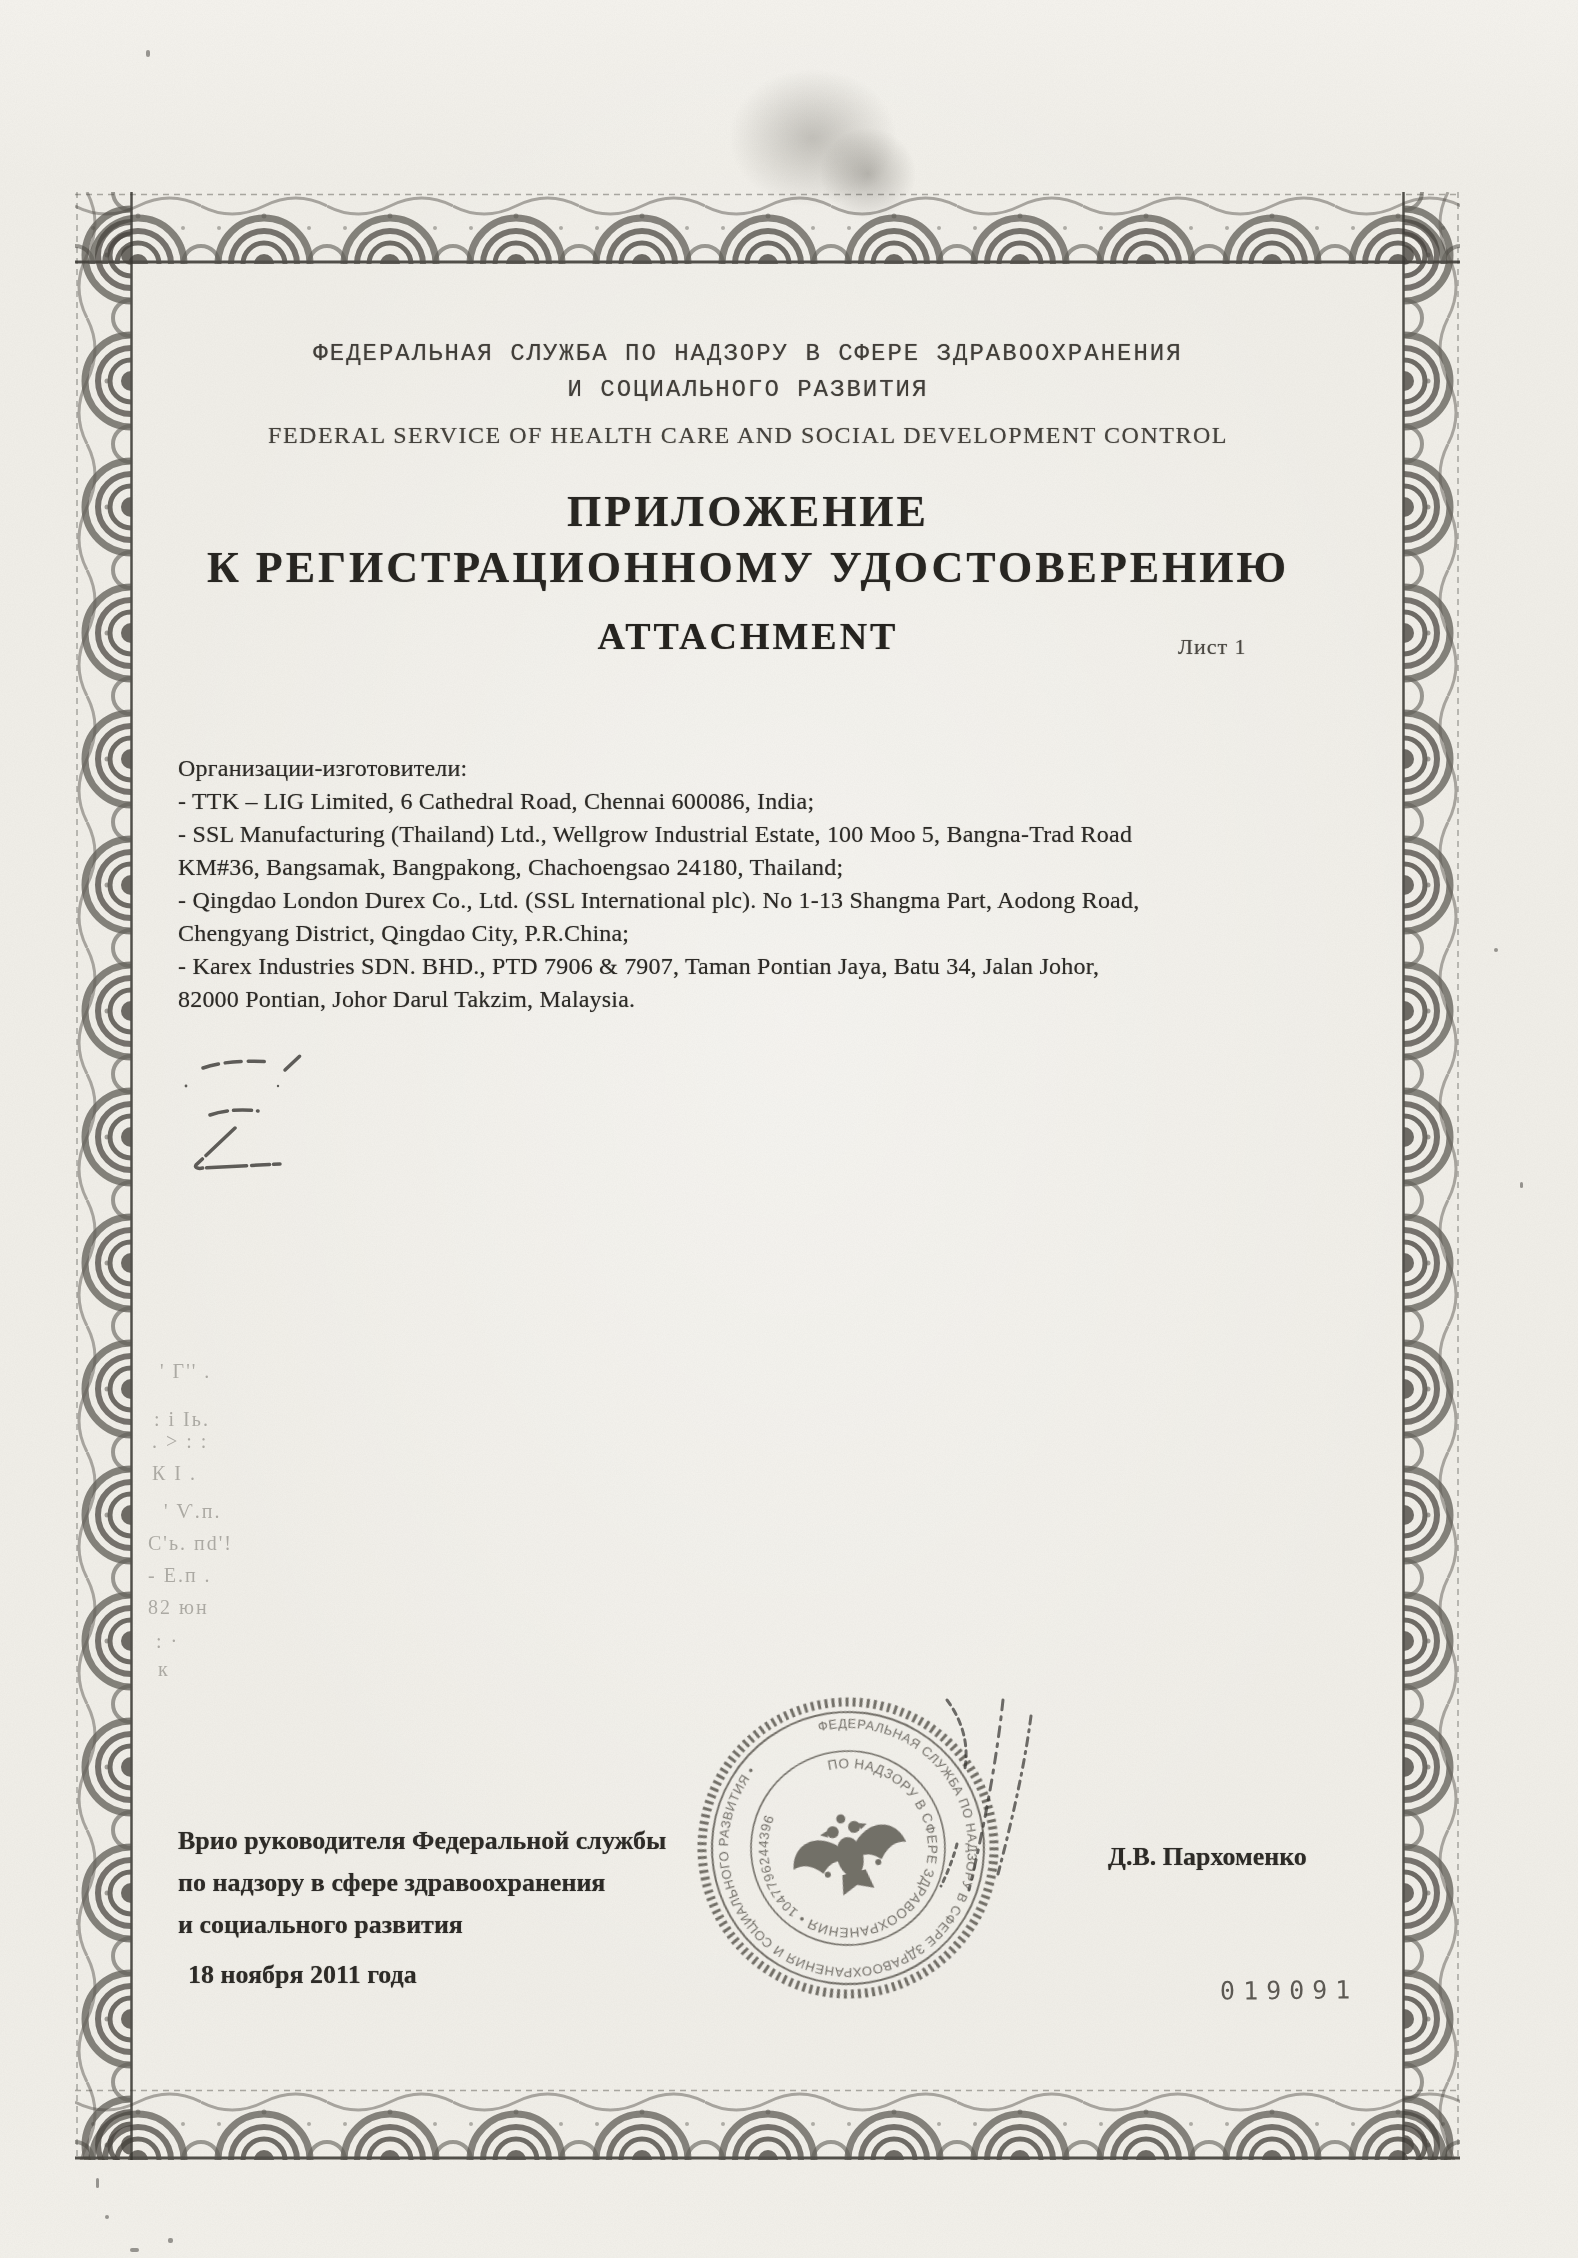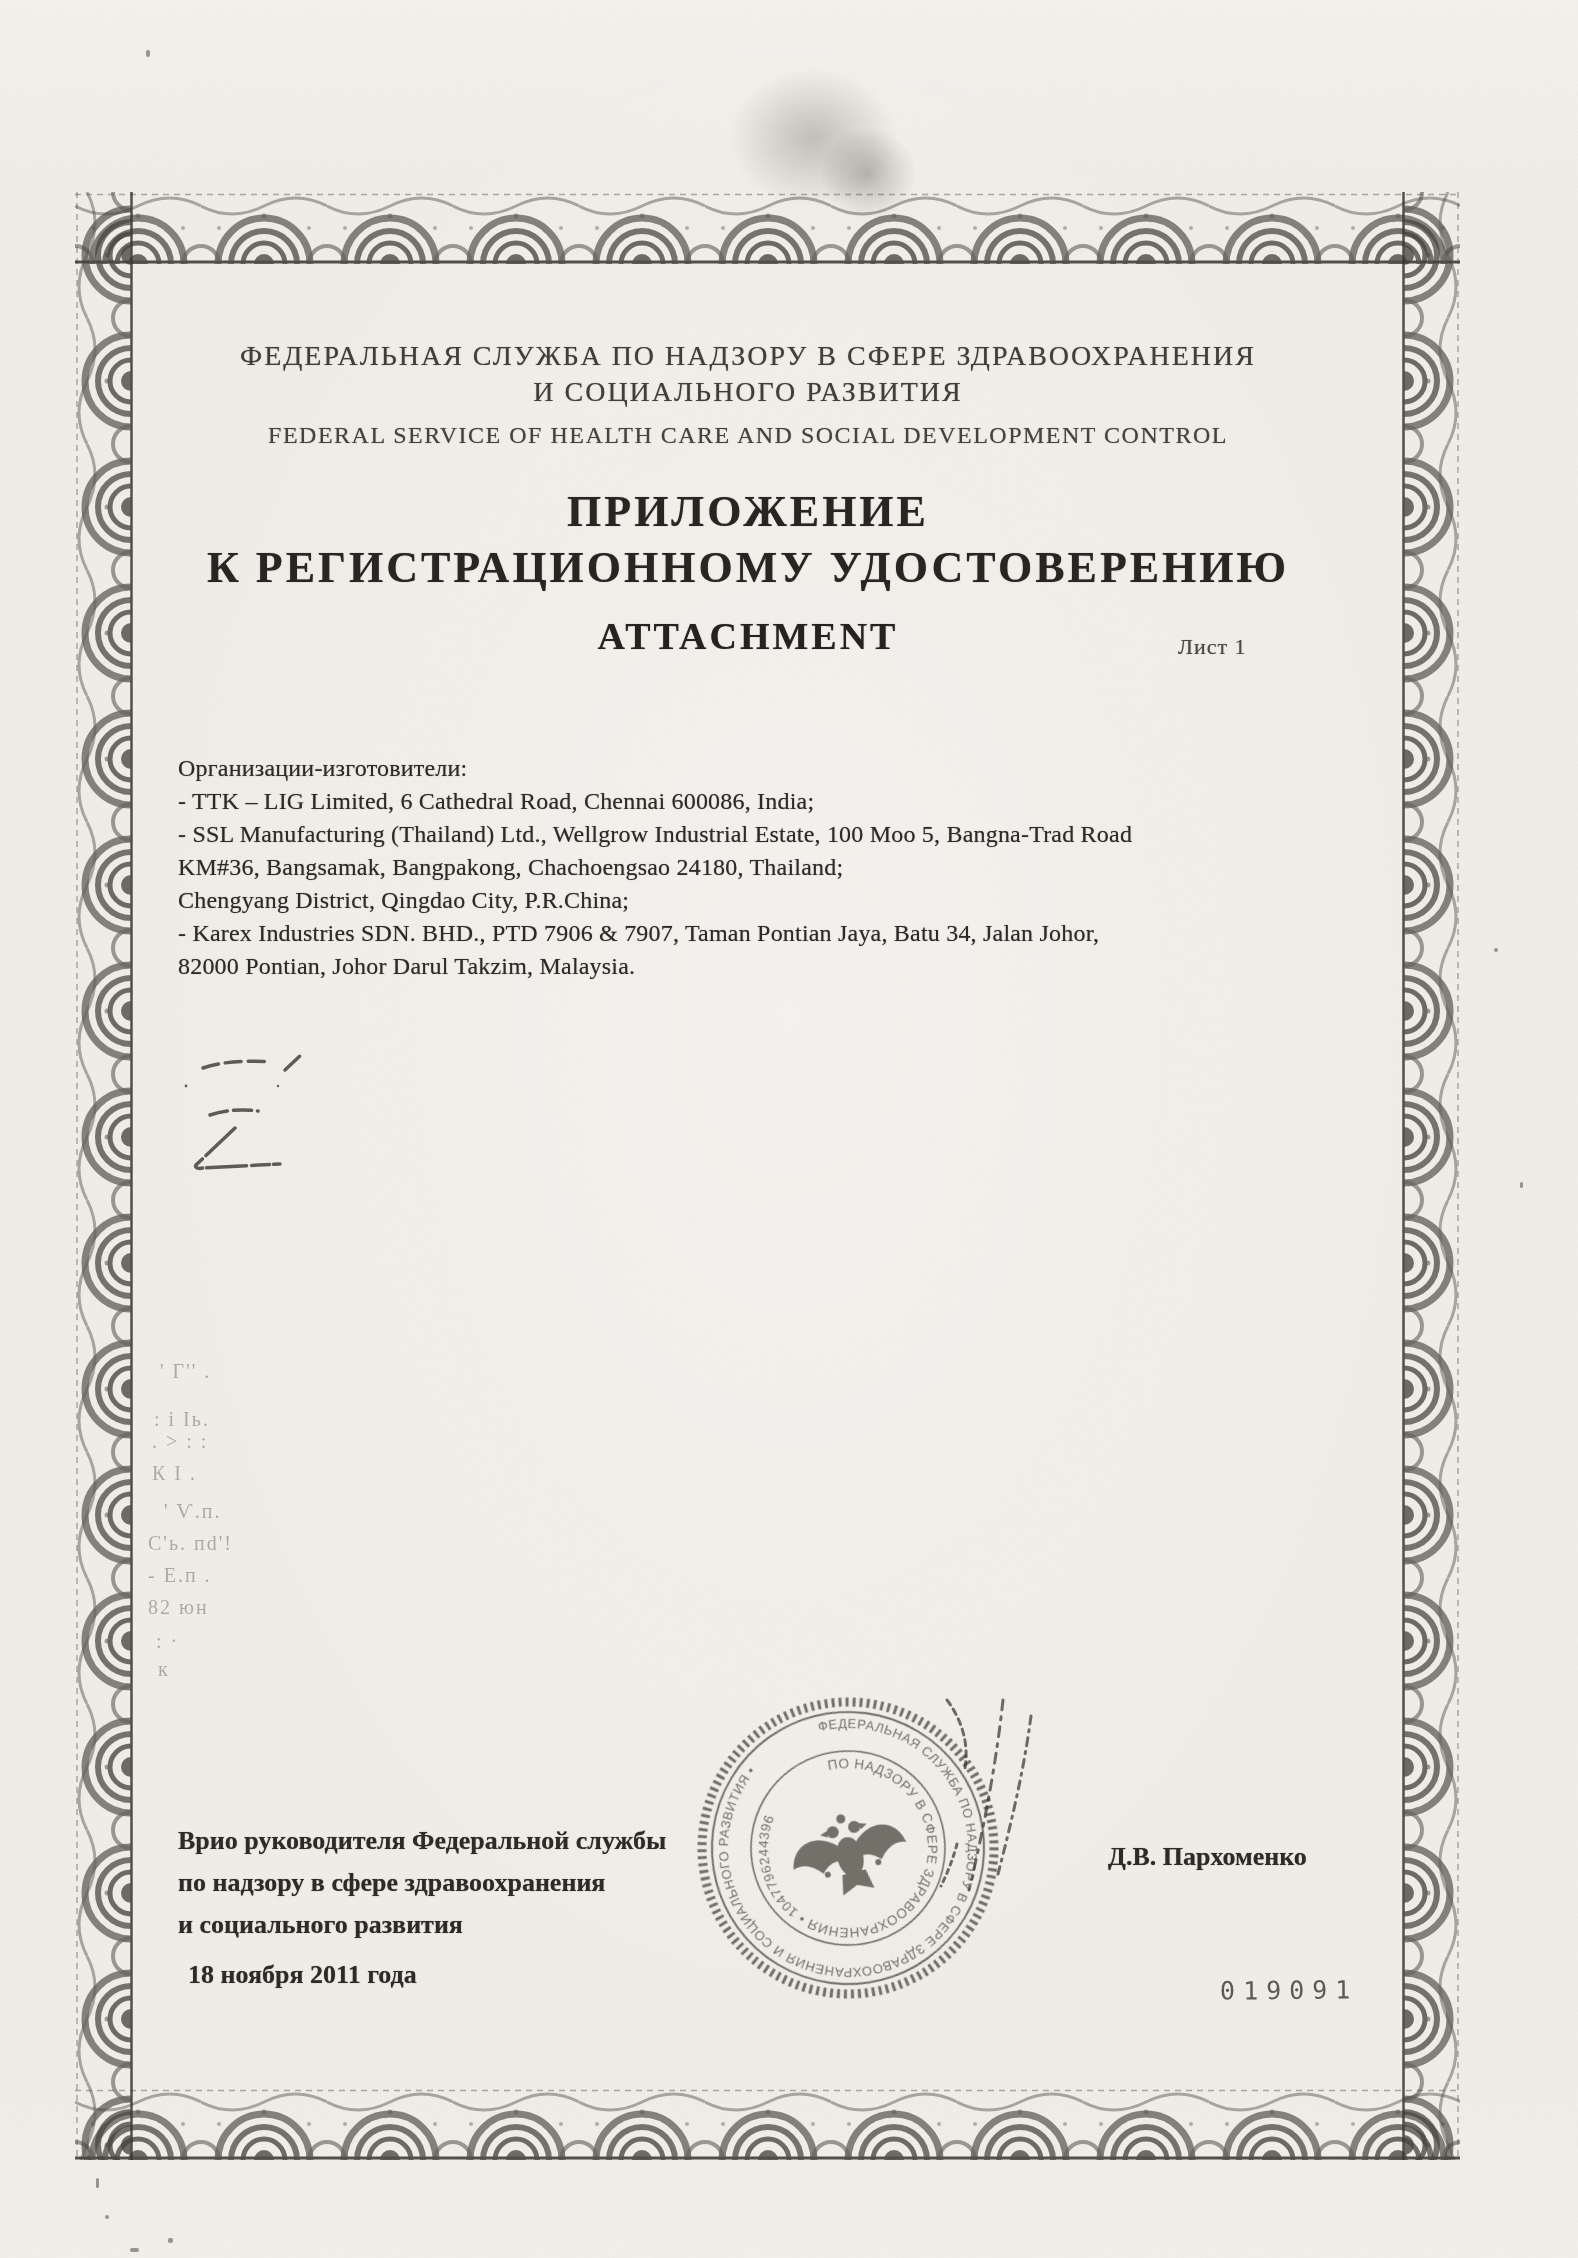--- a/index.html
+++ b/index.html
@@ -8,21 +8,21 @@
     background:
       radial-gradient(ellipse at 50% 45%, rgba(255,255,255,.35), rgba(0,0,0,0) 60%),
       linear-gradient(180deg,#f5f3ee 0%,#f1efe9 8%,#f1efe9 92%,#f3f1eb 100%);
     background-color:#f1efe9;
     font-family:"Liberation Serif", serif;
     color:#2e2c28;
   }
   .abs{position:absolute;}
   .scan{text-shadow:0 0 1px rgba(46,44,40,.55);}
   .centercol{position:absolute;left:56px;right:138px;text-align:center;}
-  .agency{font-size:28px;letter-spacing:2px;color:#403d38;}
+  .agency{font-size:24px;letter-spacing:2px;color:#403d38;font-family:Liberation Mono, monospace;}
   .agency-en{font-size:24px;letter-spacing:1.5px;color:#45423c;}
   .doc-title{font-size:44px;font-weight:bold;letter-spacing:3px;color:#262420;}
   .att-head{font-size:38px;font-weight:bold;letter-spacing:3px;color:#23211d;}
   .att-num{font-size:36px;font-weight:bold;letter-spacing:1px;color:#23211d;}
   .sheet{font-size:22px;color:#4a4741;letter-spacing:1px;margin-left:40px;}
   .bodytext{font-size:24px;line-height:33px;letter-spacing:.2px;color:#2b2925;}
   .sigblock{font-size:26px;font-weight:bold;line-height:42px;color:#2b2925;}
   .sigdate{font-size:26px;font-weight:bold;color:#2b2925;text-align:center;}
   .signer{font-size:26px;font-weight:bold;color:#2b2925;}
   .serial{font-family:"DejaVu Sans Mono", monospace;font-size:25px;letter-spacing:8px;color:#5c5953;transform:rotate(-.5deg);}
@@ -112,20 +112,21 @@
   <div class="centercol doc-title scan" style="top:486px;">ПРИЛОЖЕНИЕ</div>
   <div class="centercol doc-title scan" style="top:542px;">К РЕГИСТРАЦИОННОМУ УДОСТОВЕРЕНИЮ</div>
   <div class="centercol att-head scan" style="top:614px;">ATTACHMENT</div>
   <div class="abs sheet scan" style="left:1138px;top:634px;">Лист 1</div>
 
   <div class="abs bodytext" style="left:178px;top:752px;width:1170px;">
     <div class="scan">Организации-изготовители:</div>
     <div class="scan">- TTK – LIG Limited, 6 Cathedral Road, Chennai 600086, India;</div>
     <div class="scan">- SSL Manufacturing (Thailand) Ltd., Wellgrow Industrial Estate, 100 Moo 5, Bangna-Trad Road</div>
     <div class="scan">KM#36, Bangsamak, Bangpakong, Chachoengsao 24180, Thailand;</div>
+    <div class="scan">- Qingdao London Durex Co., Ltd. (SSL International plc). No 1-13 Shangma Part, Aodong Road,</div>
     <div class="scan">Chengyang District, Qingdao City, P.R.China;</div>
     <div class="scan">- Karex Industries SDN. BHD., PTD 7906 &amp; 7907, Taman Pontian Jaya, Batu 34, Jalan Johor,</div>
     <div class="scan">82000 Pontian, Johor Darul Takzim, Malaysia.</div>
   </div>
 
   <svg class="abs" style="left:158px;top:1028px;" width="220" height="150">
     <g stroke="#2c2a27" stroke-width="3.5" fill="none" stroke-linecap="round" opacity=".75">
       <path d="M45,40 C62,34 86,32 112,34" stroke-dasharray="16 7"></path>
       <path d="M127,42 L143,27" stroke-dasharray="20 4"></path>
       <path d="M52,87 C66,82 84,81 100,83" stroke-dasharray="18 6"></path>

